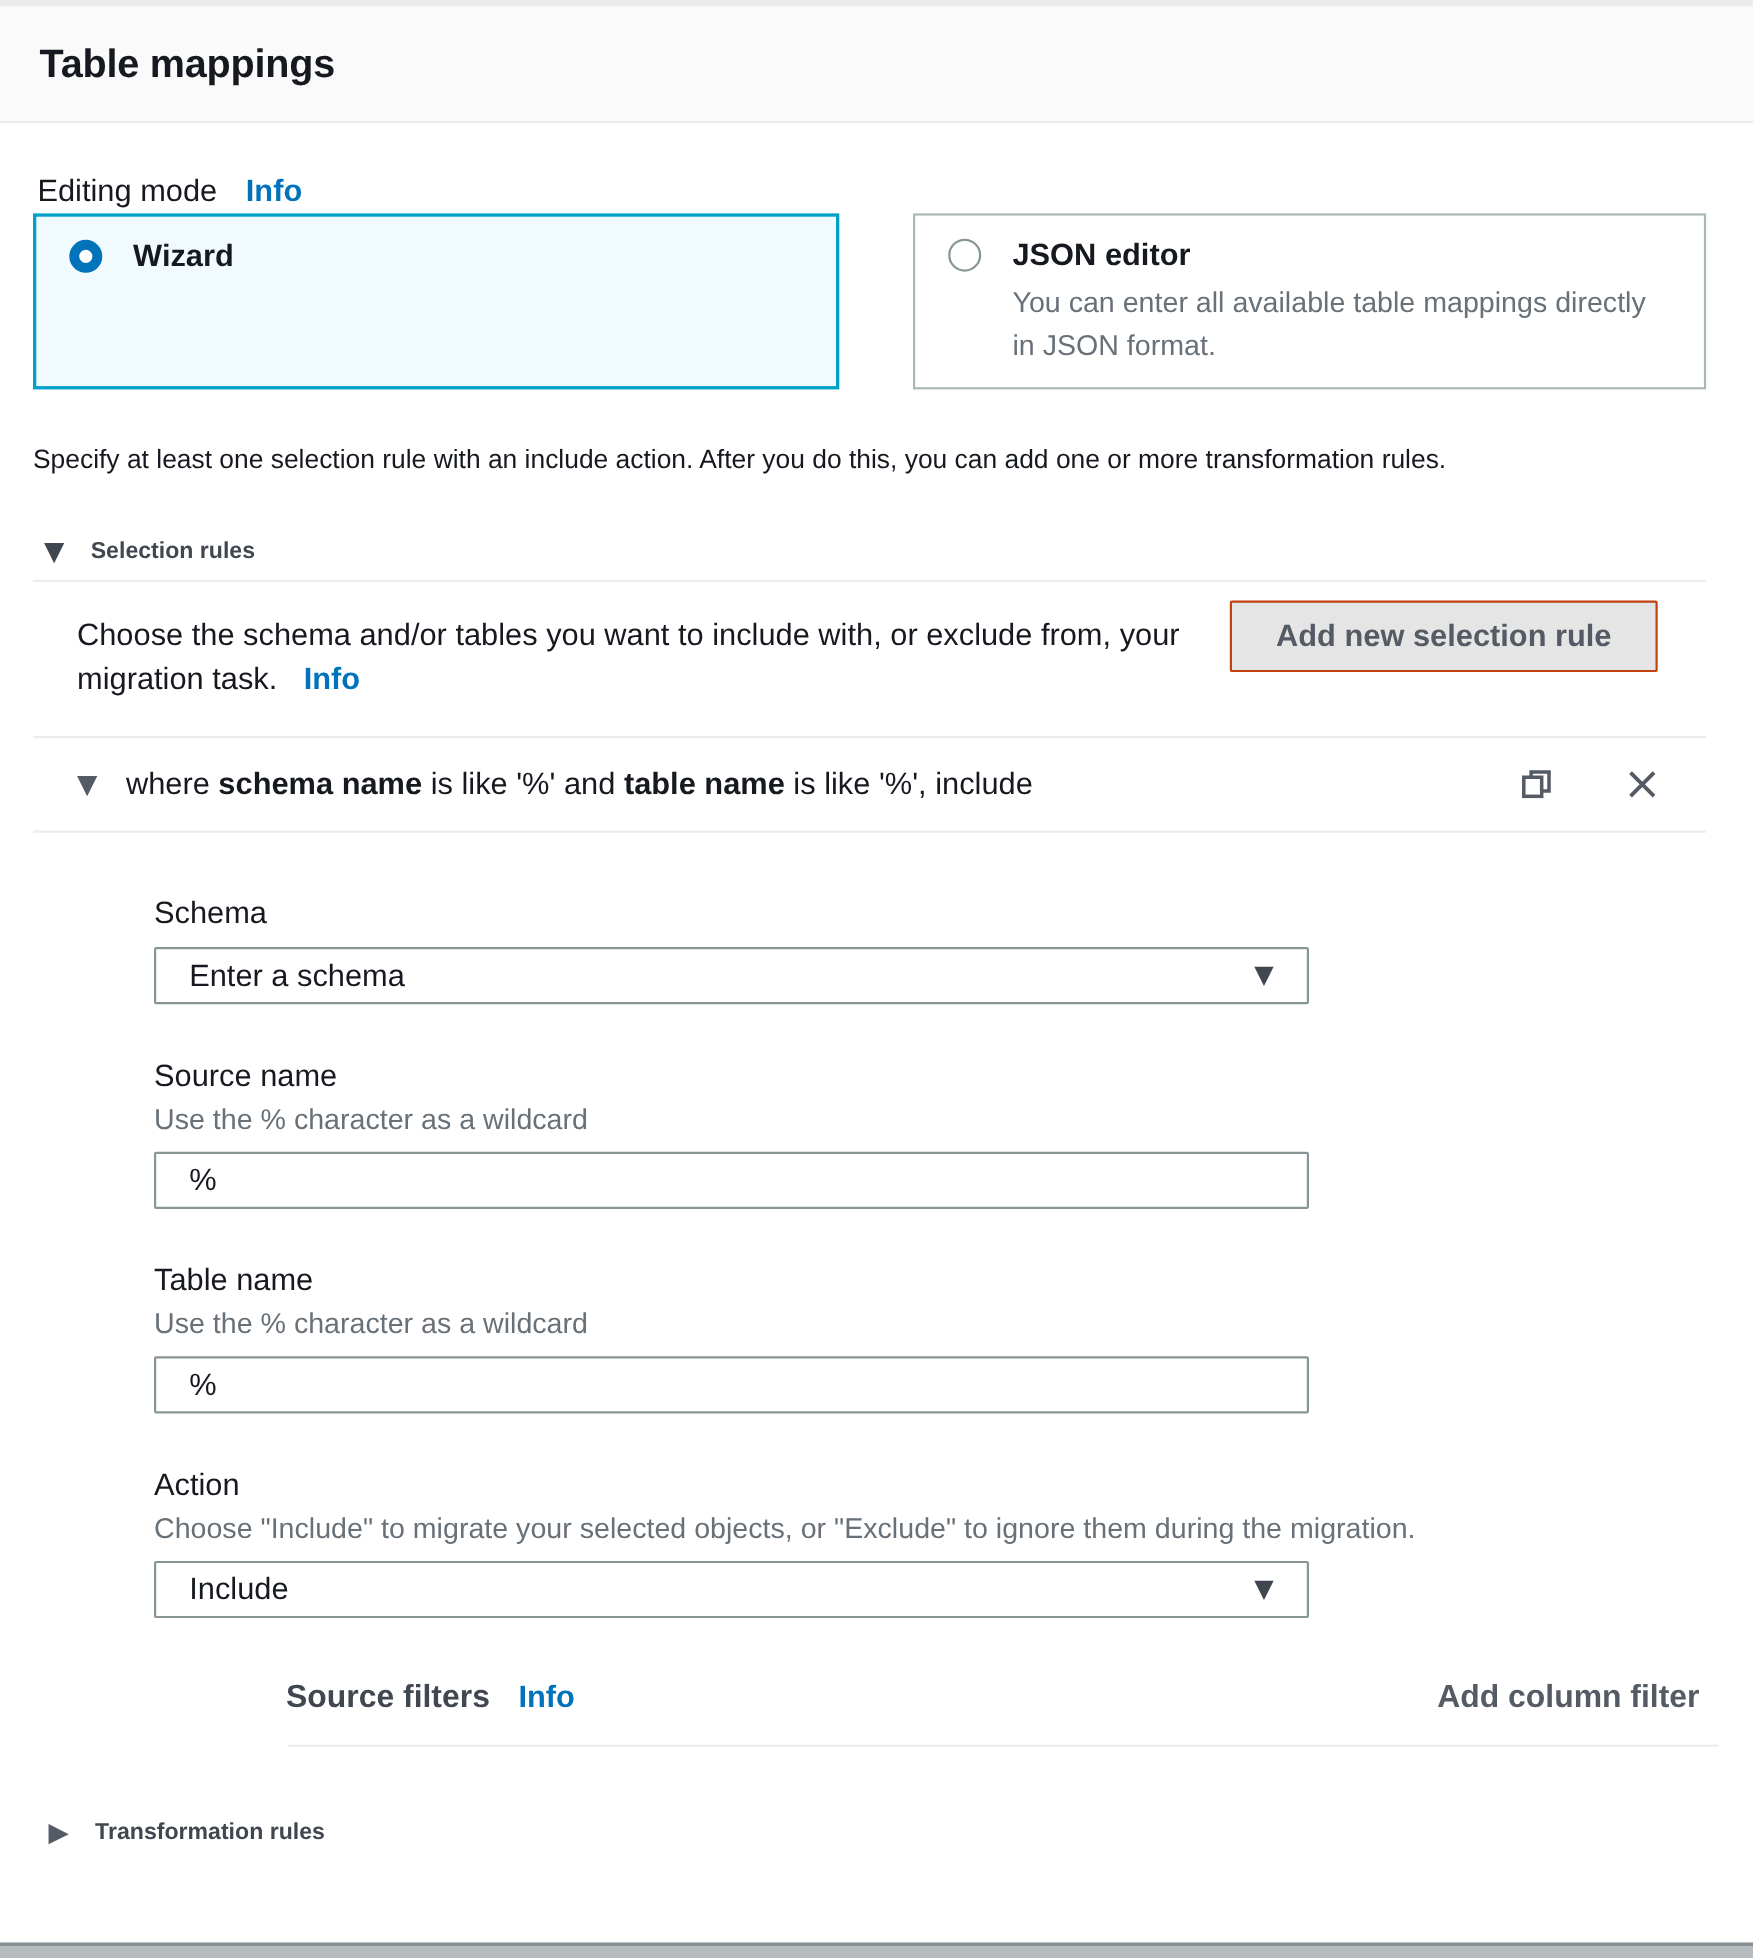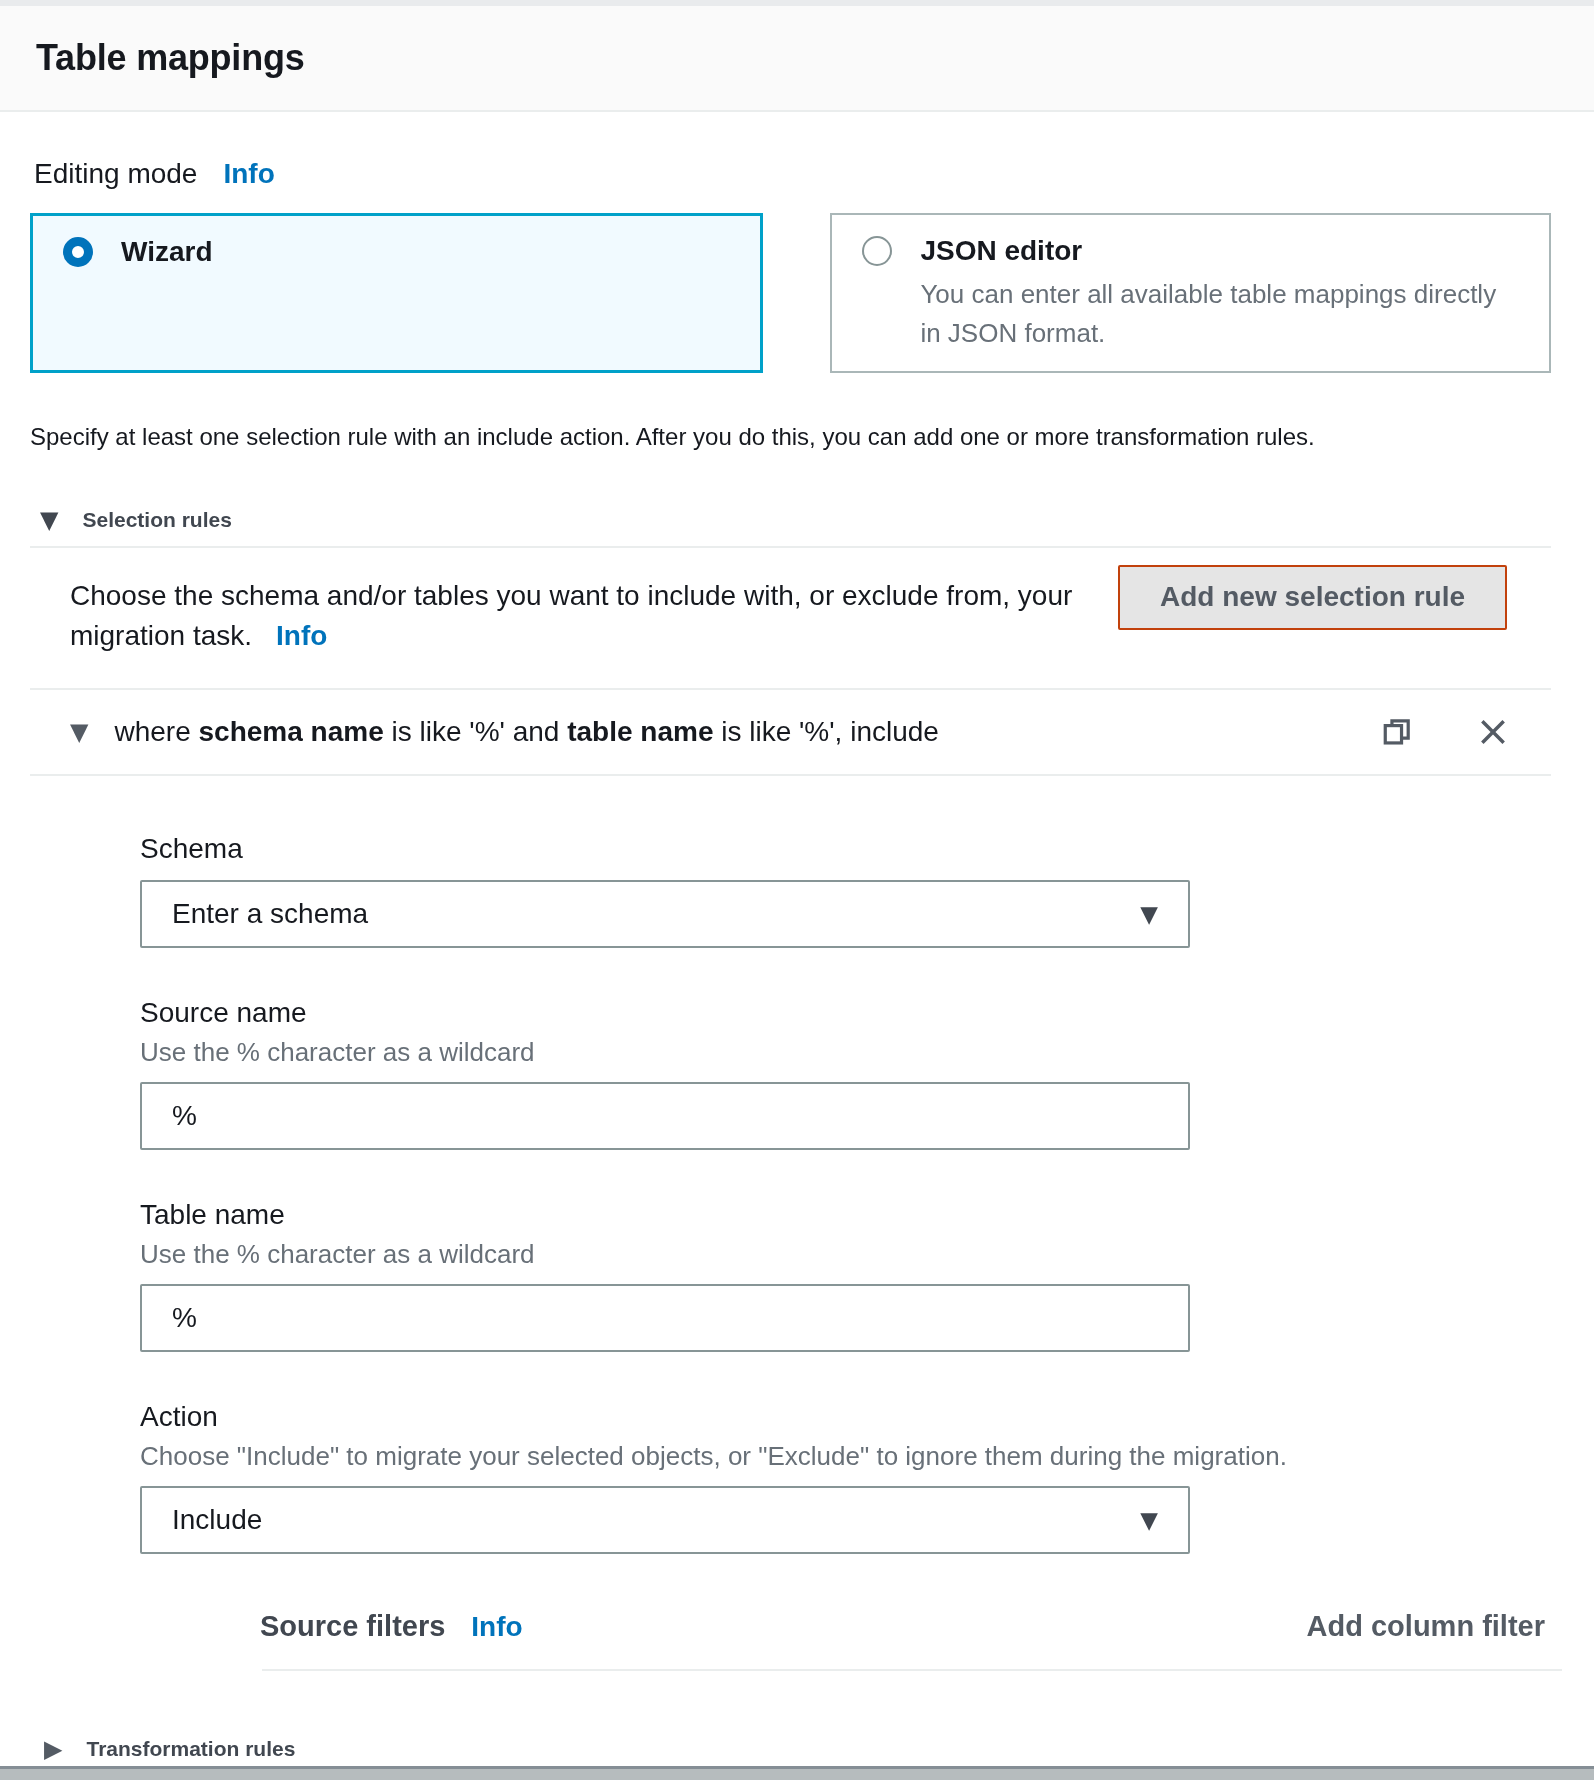--- a/index.html
+++ b/index.html
@@ -17,21 +17,21 @@
   .panel-title { font-size:36px; font-weight:700; color:#16191f; letter-spacing:-0.2px; }
 
   .content { padding:0 43px 0 30px; width:1594px; }
   .content-inner { width:1521px; position:relative; }
 
   
   .editing-row { margin:46px 0 0 4px; display:flex; align-items:baseline; }
   .plain-label { font-size:28px; color:#16191f; }
   .info-link { font-size:28px; font-weight:700; color:#0073bb; margin-left:26px; text-decoration:none; cursor:pointer; }
 
-  .cards { display:flex; gap:67px; margin-top:23px; }
+  .cards { display:flex; gap:67px; margin-top:4px; }
   .card { width:746px; min-height:152px; background:#ffffff; border:2px solid #aab7b8; padding:20px 0 18px 30px; cursor:pointer; }
   .card.selected { border:3px solid #00a1c9; background:#f1faff; width:746px; }
   .card:last-child { width:733px; }
   .card-head { display:flex; align-items:center; }
   .radio { width:30px; height:30px; border-radius:50%; flex:0 0 30px; background:#fff; border:2px solid #879596; }
   .radio.checked { border:9px solid #0073bb; }
   .card-title { font-size:28px; font-weight:700; margin-left:28px; color:#16191f; }
   .card-desc { font-size:26px; color:#687078; line-height:39px; margin:8px 30px 0 58px; }
 
   .intro { margin:44px 0 0 0; font-size:24px; line-height:39px; color:#16191f; max-width:1521px; }
@@ -61,21 +61,21 @@
   .rule-summary b { font-weight:700; }
   .rule-actions { margin-left:auto; display:flex; align-items:center; gap:64px; padding-right:42px; }
   .icon-btn { width:32px; height:32px; cursor:pointer; display:block; }
 
   .rule-form { padding-left:110px; }
   .field { margin-top:48px; }
   .field.first { margin-top:56px; }
   .field-label { font-size:28px; color:#16191f; line-height:34px; }
   .field-desc { font-size:26px; color:#687078; line-height:32px; margin-top:6px; }
   .control {
-    margin-top:14px; width:1050px; height:68px; background:#fff;
+    margin-top:14px; width:1050px; height:52px; background:#fff;
     border:2px solid #879596; border-radius:2px;
     display:flex; align-items:center; padding:0 30px;
     font-size:28px; color:#16191f;
   }
   .control .caret { margin-left:auto; font-family:"DejaVu Sans", sans-serif; font-size:23px; color:#414750; }
   input.control { font-family:"Liberation Sans", sans-serif; outline:none; display:block; padding:0 30px; }
 
   .source-filters-row { margin-top:56px; padding-left:230px; display:flex; align-items:baseline; }
   .sf-title { font-size:29px; font-weight:700; color:#414750; }
   .add-col-filter { margin-left:auto; padding-right:6px; font-size:29px; font-weight:700; color:#545b64; cursor:pointer; }

